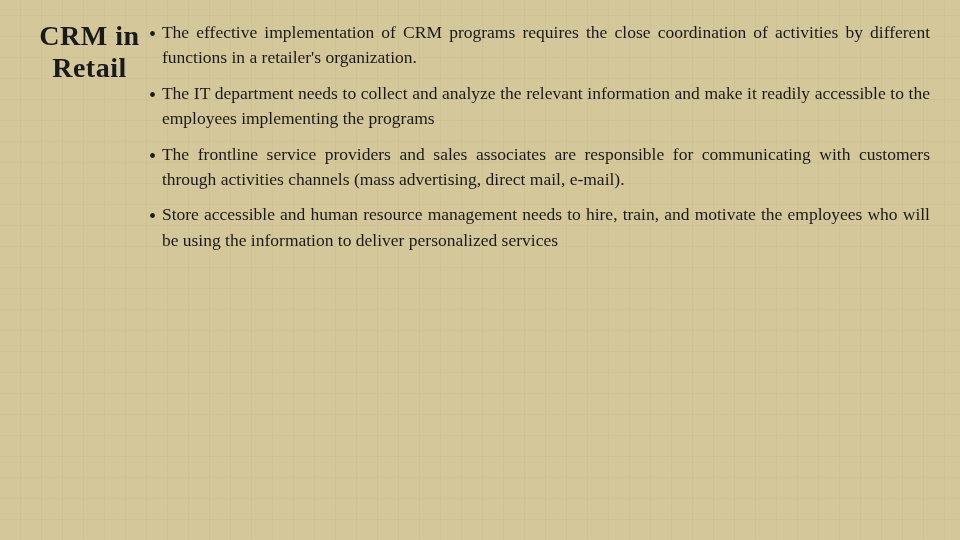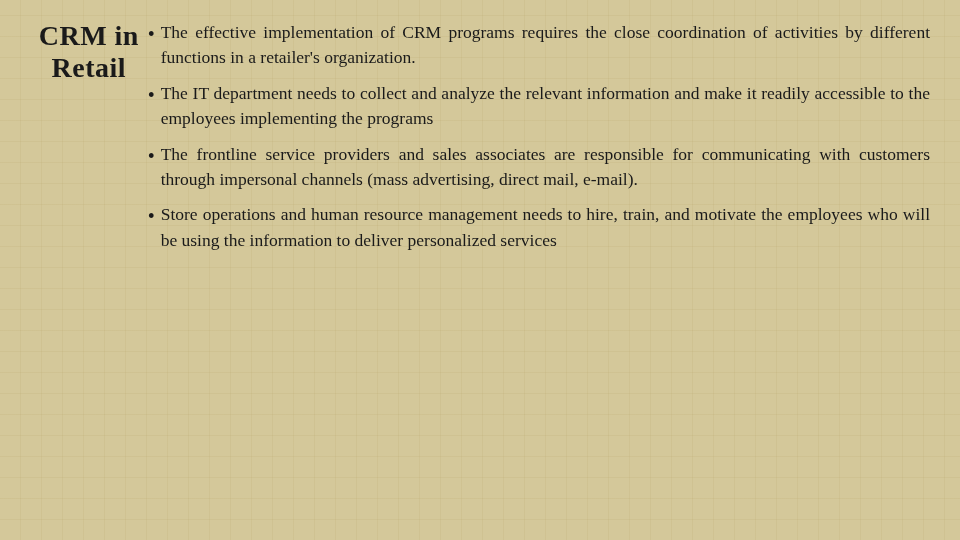--- a/index.html
+++ b/index.html
@@ -92,20 +92,20 @@
     <div class="bullet-item">
       <span class="bullet-dot">•</span>
       <span class="bullet-text">The  effective  implementation  of  CRM  programs  requires  the  close coordination of activities by different functions in a retailer's organization.</span>
     </div>
     <div class="bullet-item">
       <span class="bullet-dot">•</span>
       <span class="bullet-text">The IT department needs to collect and analyze the relevant information and make it readily accessible to the employees implementing the programs</span>
     </div>
     <div class="bullet-item">
       <span class="bullet-dot">•</span>
-      <span class="bullet-text">The frontline service providers and sales associates are responsible for communicating  with  customers  through  impersonal  channels  (mass advertising, direct mail, e-mail).</span>
+      <span class="bullet-text">The frontline service providers and sales associates are responsible for communicating  with  customers  through  activities  channels  (mass advertising, direct mail, e-mail).</span>
     </div>
     <div class="bullet-item">
       <span class="bullet-dot">•</span>
-      <span class="bullet-text">Store operations and human resource management needs to hire, train, and motivate  the  employees  who  will  be  using  the  information  to  deliver personalized services</span>
+      <span class="bullet-text">Store accessible and human resource management needs to hire, train, and motivate  the  employees  who  will  be  using  the  information  to  deliver personalized services</span>
     </div>
   </div>
 </div>
 
 </body></html>

